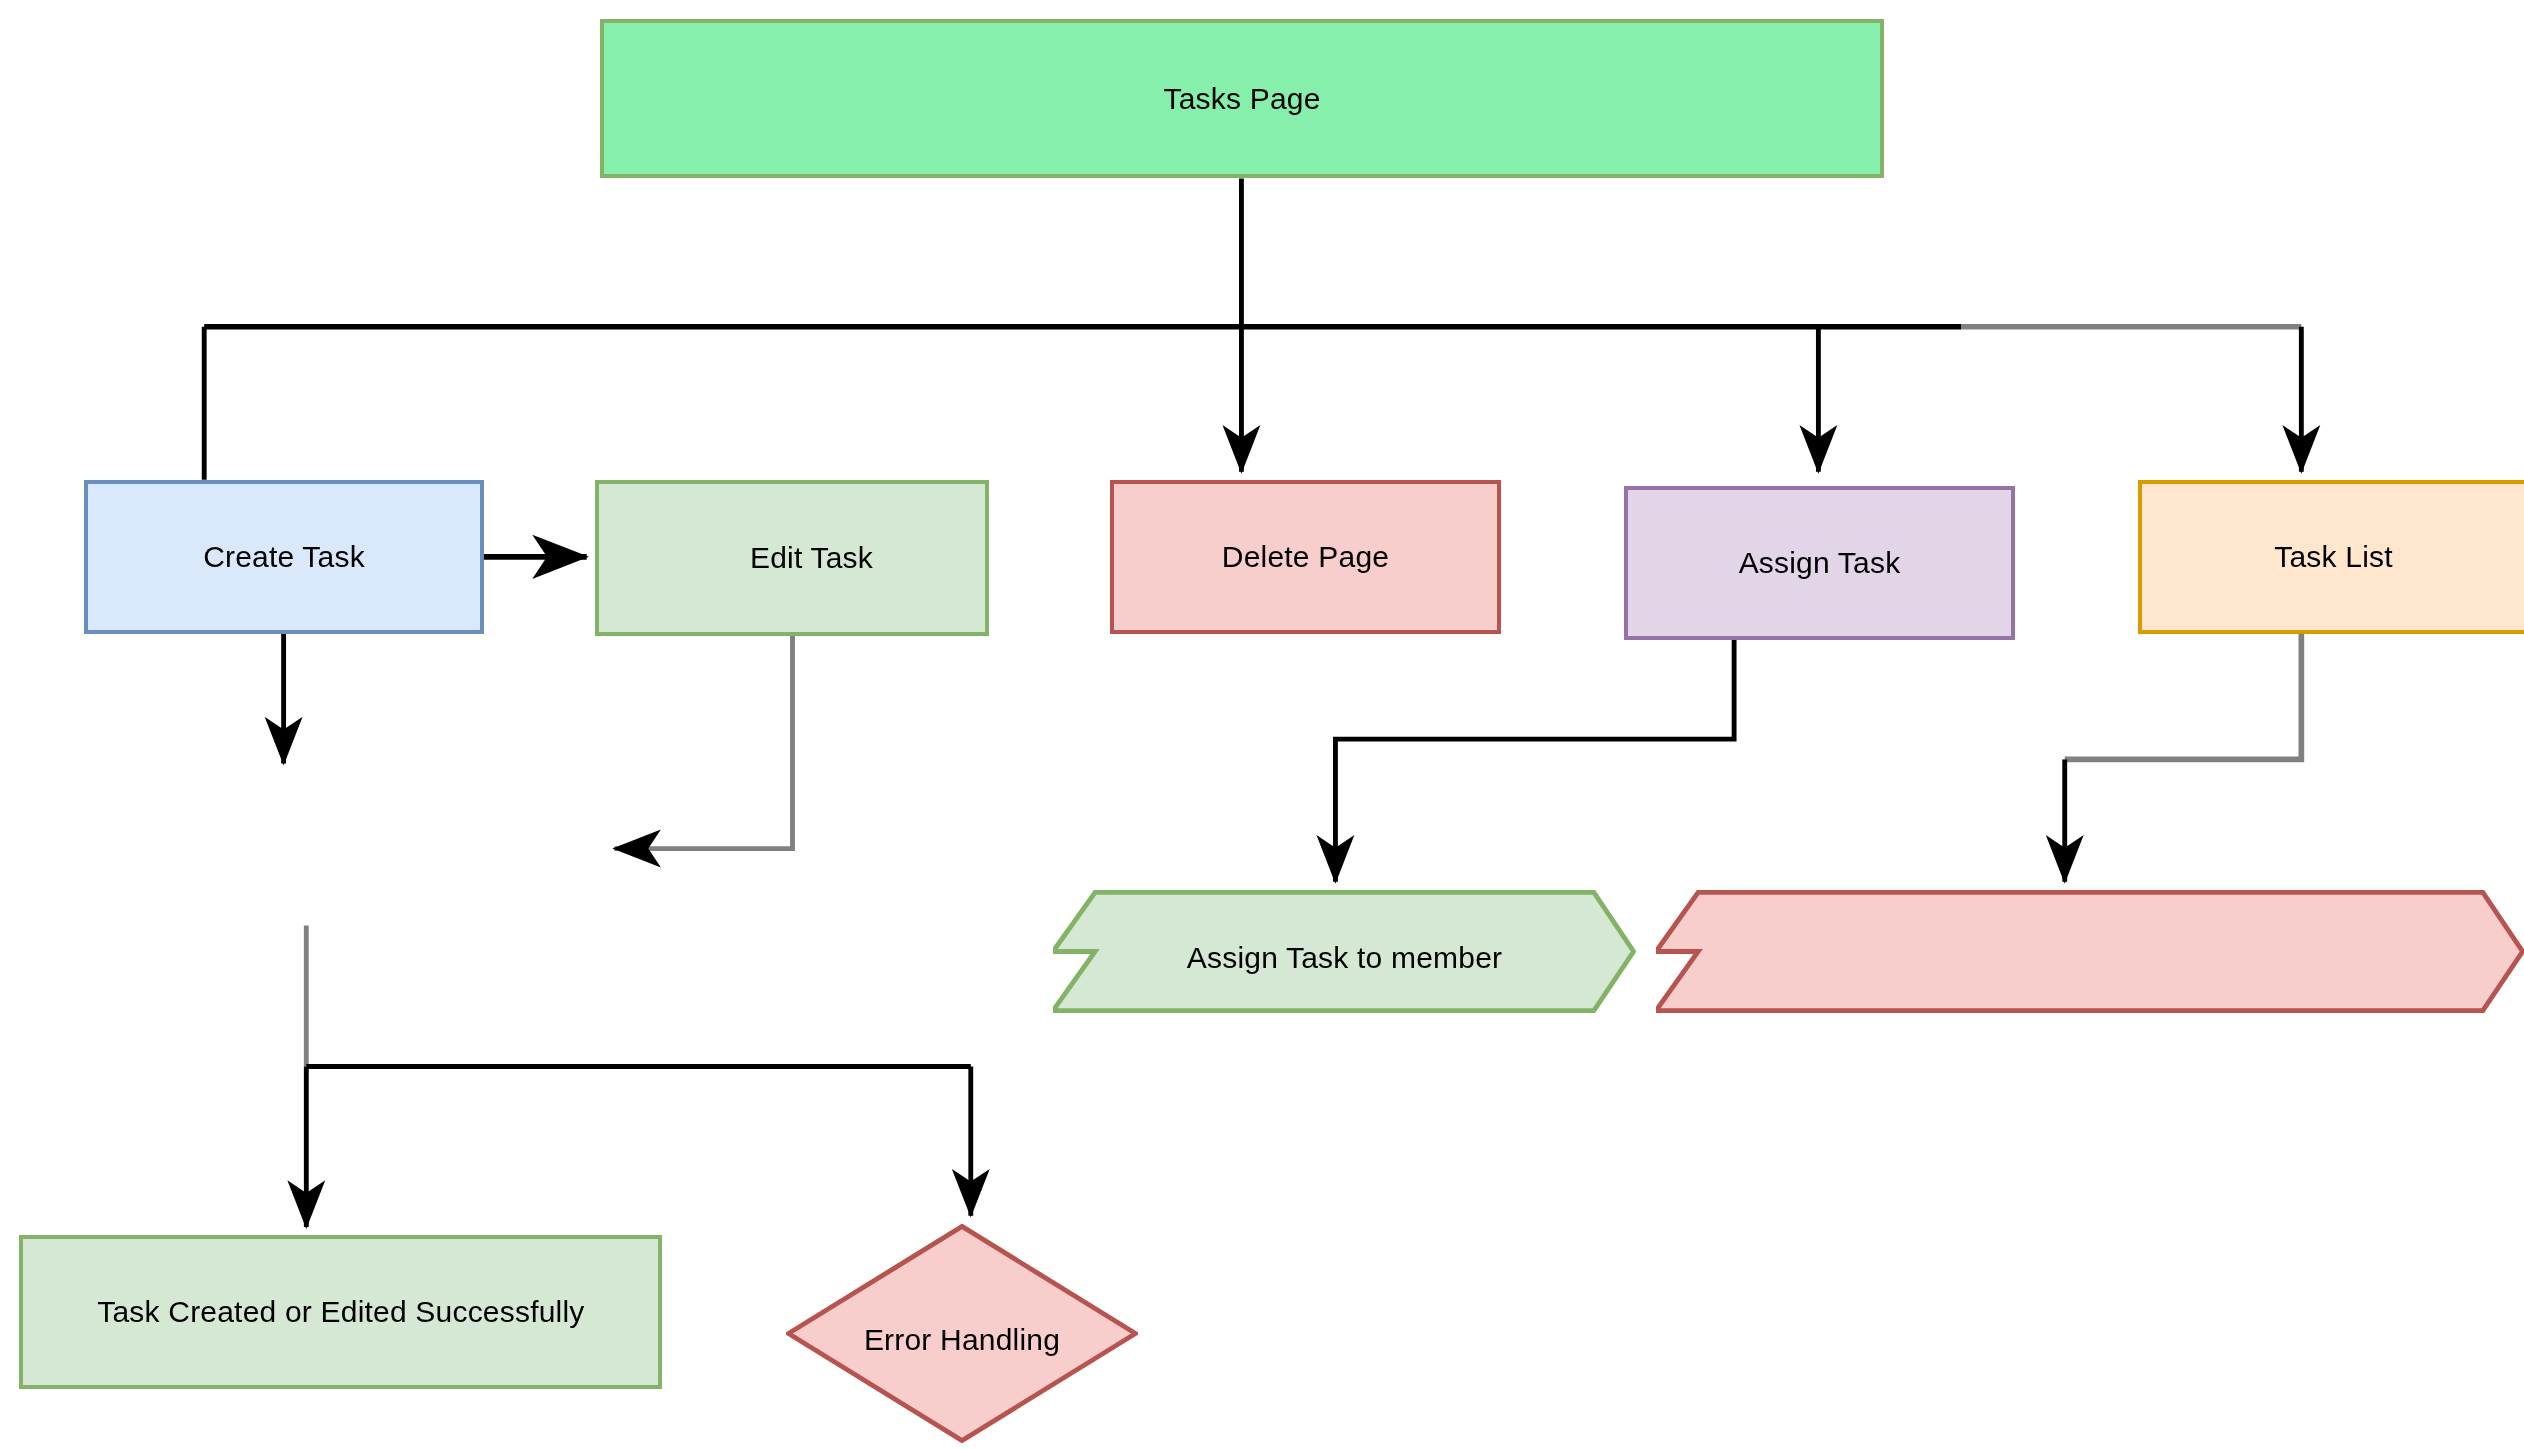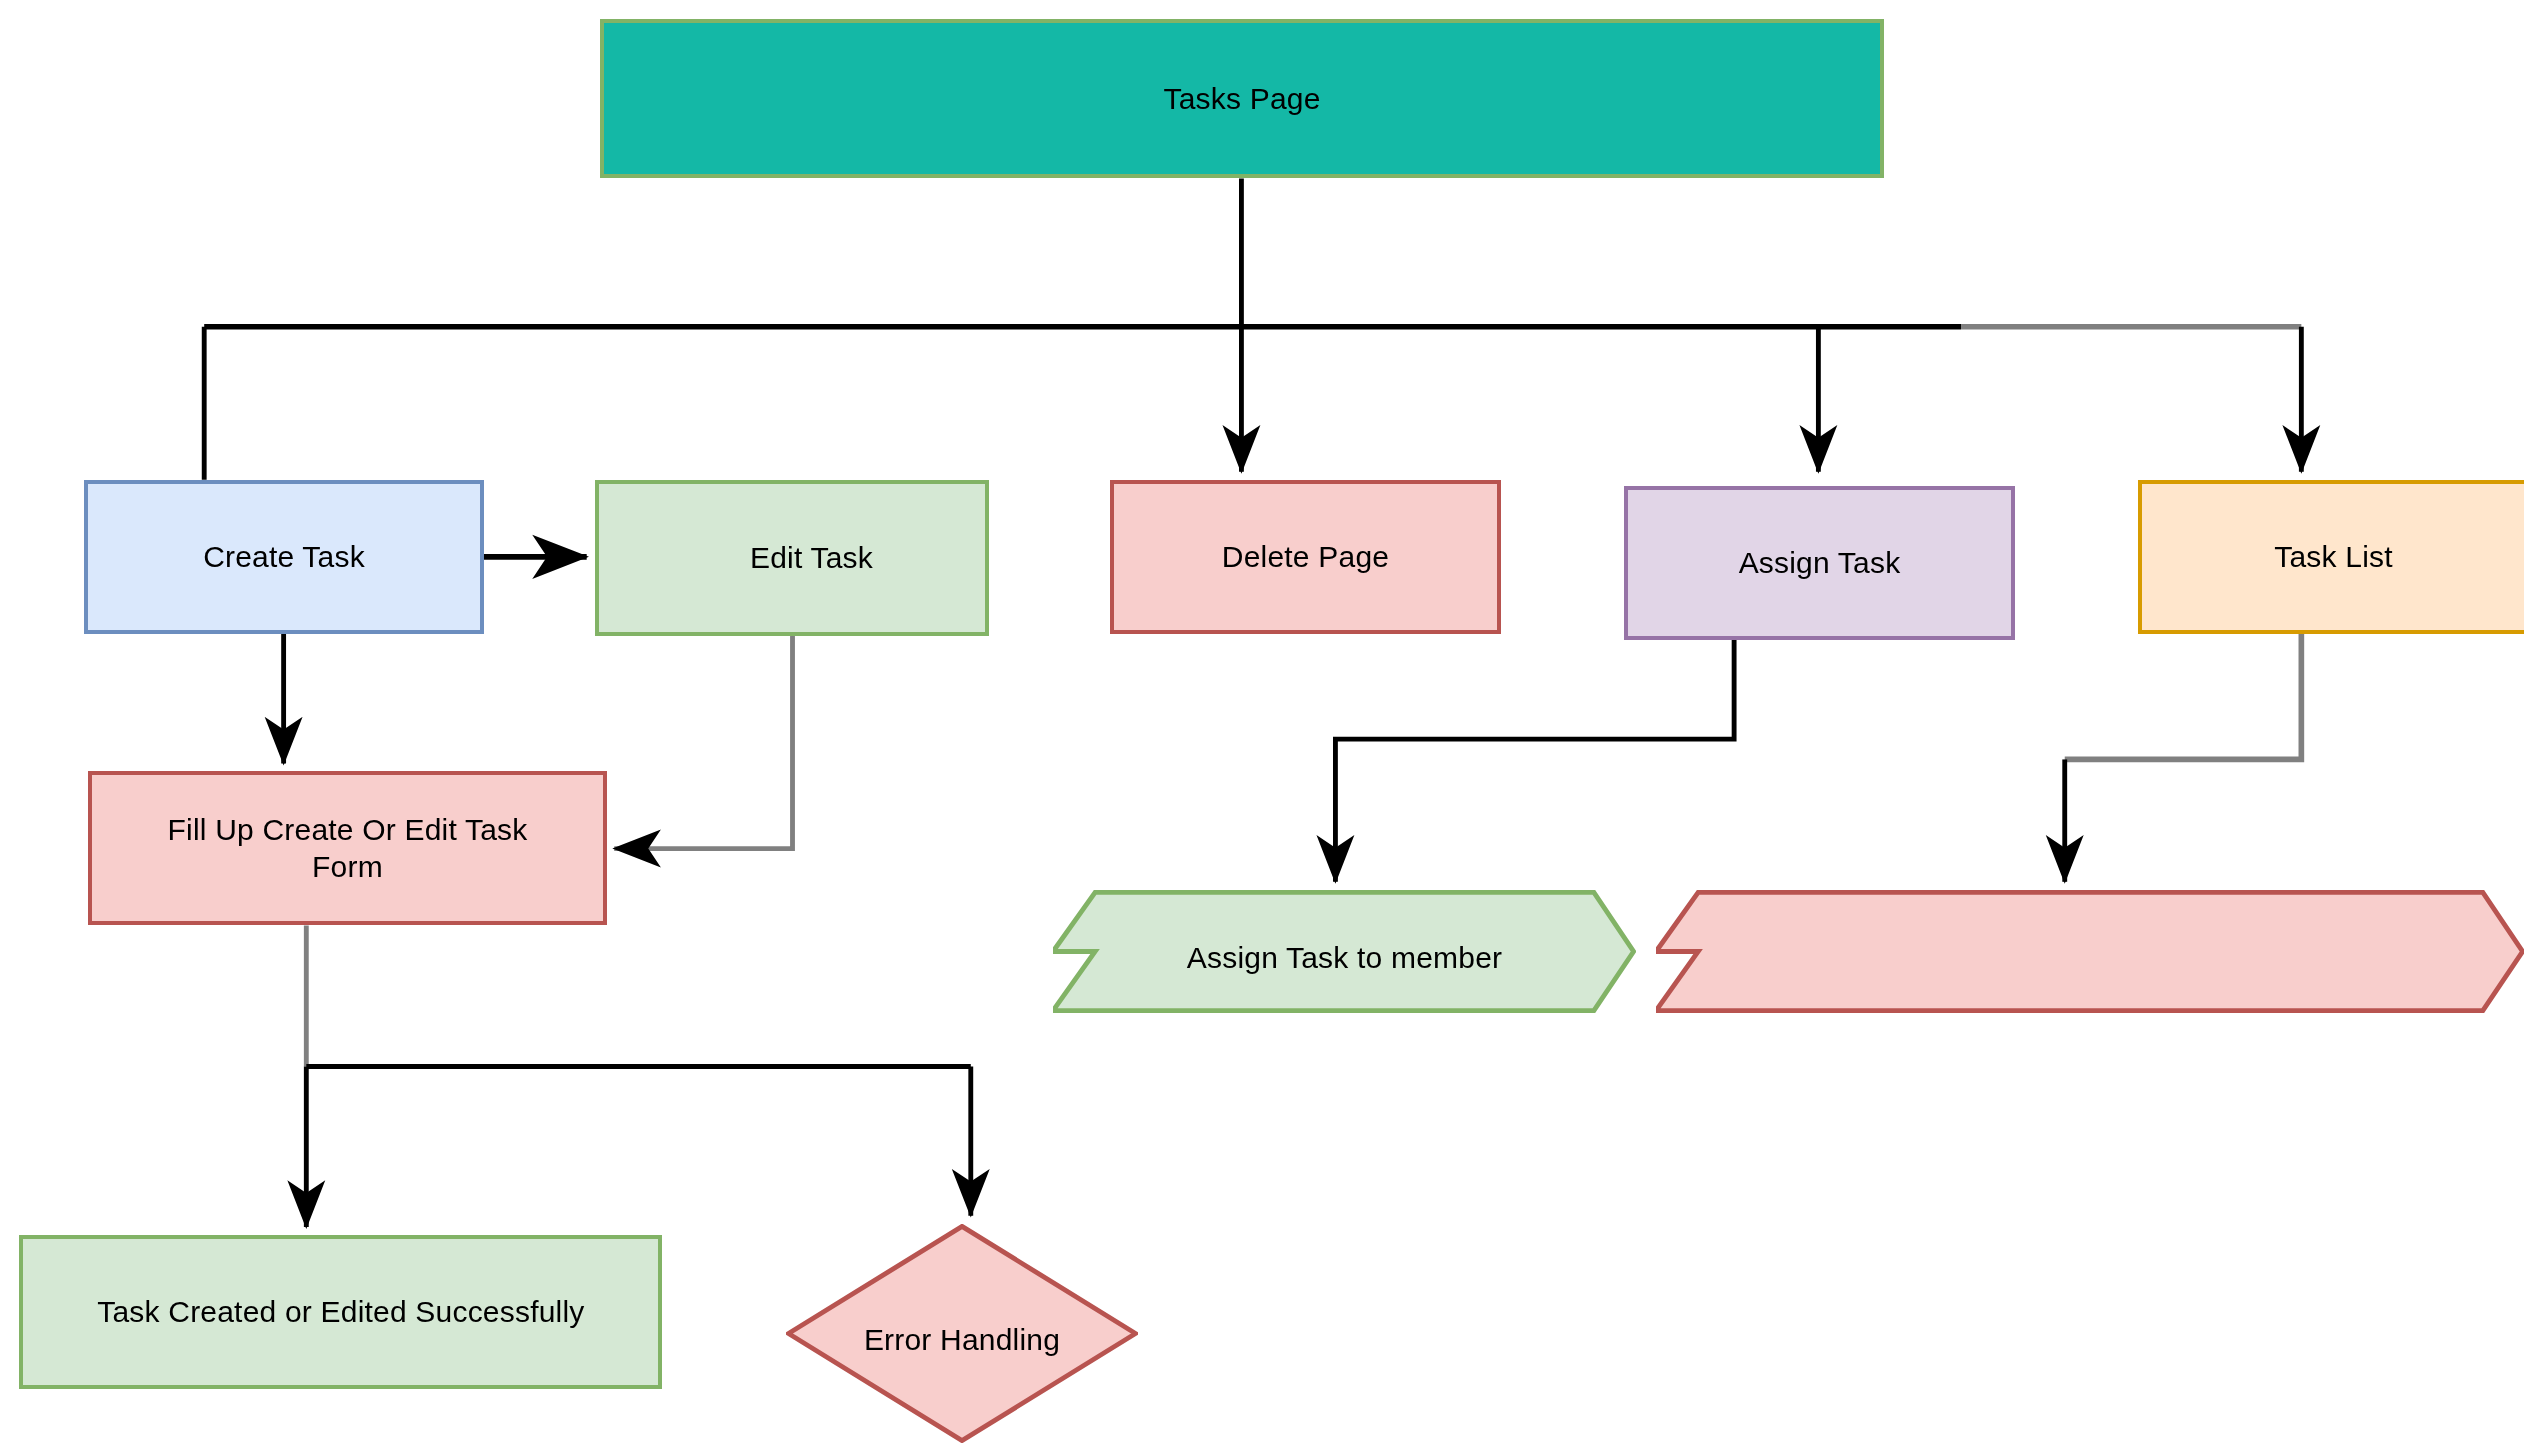--- a/index.html
+++ b/index.html
@@ -105,21 +105,21 @@
     <path d="M2548,937 L2548,1088" fill="none" stroke="#000000" stroke-width="6" marker-end="url(#arrow-black)"></path>
 
     <path d="M378,1142 L378,1316" fill="none" stroke="#808080" stroke-width="6"></path>
     <path d="M378,1316 L1198,1316" fill="none" stroke="#000000" stroke-width="6"></path>
 
     <path d="M378,1316 L378,1514" fill="none" stroke="#000000" stroke-width="6" marker-end="url(#arrow-black)"></path>
 
     <path d="M1198,1316 L1198,1500" fill="none" stroke="#000000" stroke-width="6" marker-end="url(#arrow-black)"></path>
   </svg>
 
-  <div class="node rect" style="left:600px; top:19.4px; width:1284px; height:159px; background:#14b8a6; border-color:#82b366;">
+  <div class="node rect" style="left:600px; top:19.4px; width:1284px; height:159px; background:#86efac; border-color:#82b366;">
     <span class="label">Tasks Page</span>
   </div>
 
   <div class="node rect" style="left:84px; top:480px; width:400px; height:154px; background:#dae8fc; border-color:#6c8ebf;">
     <span class="label">Create Task</span>
   </div>
 
   <div class="node rect" style="left:595px; top:480px; width:394px; height:156px; background:#d5e8d4; border-color:#82b366;padding-left:39px;">
     <span class="label">Edit Task</span>
   </div>
@@ -129,24 +129,20 @@
   </div>
 
   <div class="node rect" style="left:1624px; top:486px; width:391px; height:154px; background:#e1d5e7; border-color:#9673a6;">
     <span class="label">Assign Task</span>
   </div>
 
   <div class="node rect" style="left:2138px; top:480px; width:391px; height:154px; background:#ffe6cc; border-color:#d79b00;">
     <span class="label">Task List</span>
   </div>
 
-  <div class="node rect" style="left:88px; top:771px; width:519px; height:154px; background:#f8cecc; border-color:#b85450;">
-    <span class="label">Fill Up Create Or Edit Task
-Form</span>
-  </div>
 
   <div class="node shape" style="left:1053px; top:890px; width:583px; height:123px;">
     <svg viewBox="0 0 720 152" preserveAspectRatio="none">
       <polygon points="0,76 52,3 668,3 717,76 668,149 0,149 52,76" fill="#d5e8d4" stroke="#82b366" stroke-width="6" stroke-linejoin="miter"></polygon>
     </svg>
     <span class="label">Assign Task to member</span>
   </div>
 
   <div class="node shape" style="left:1656px; top:890px; width:869px; height:123px;">
     <svg viewBox="0 0 1072 152" preserveAspectRatio="none">

